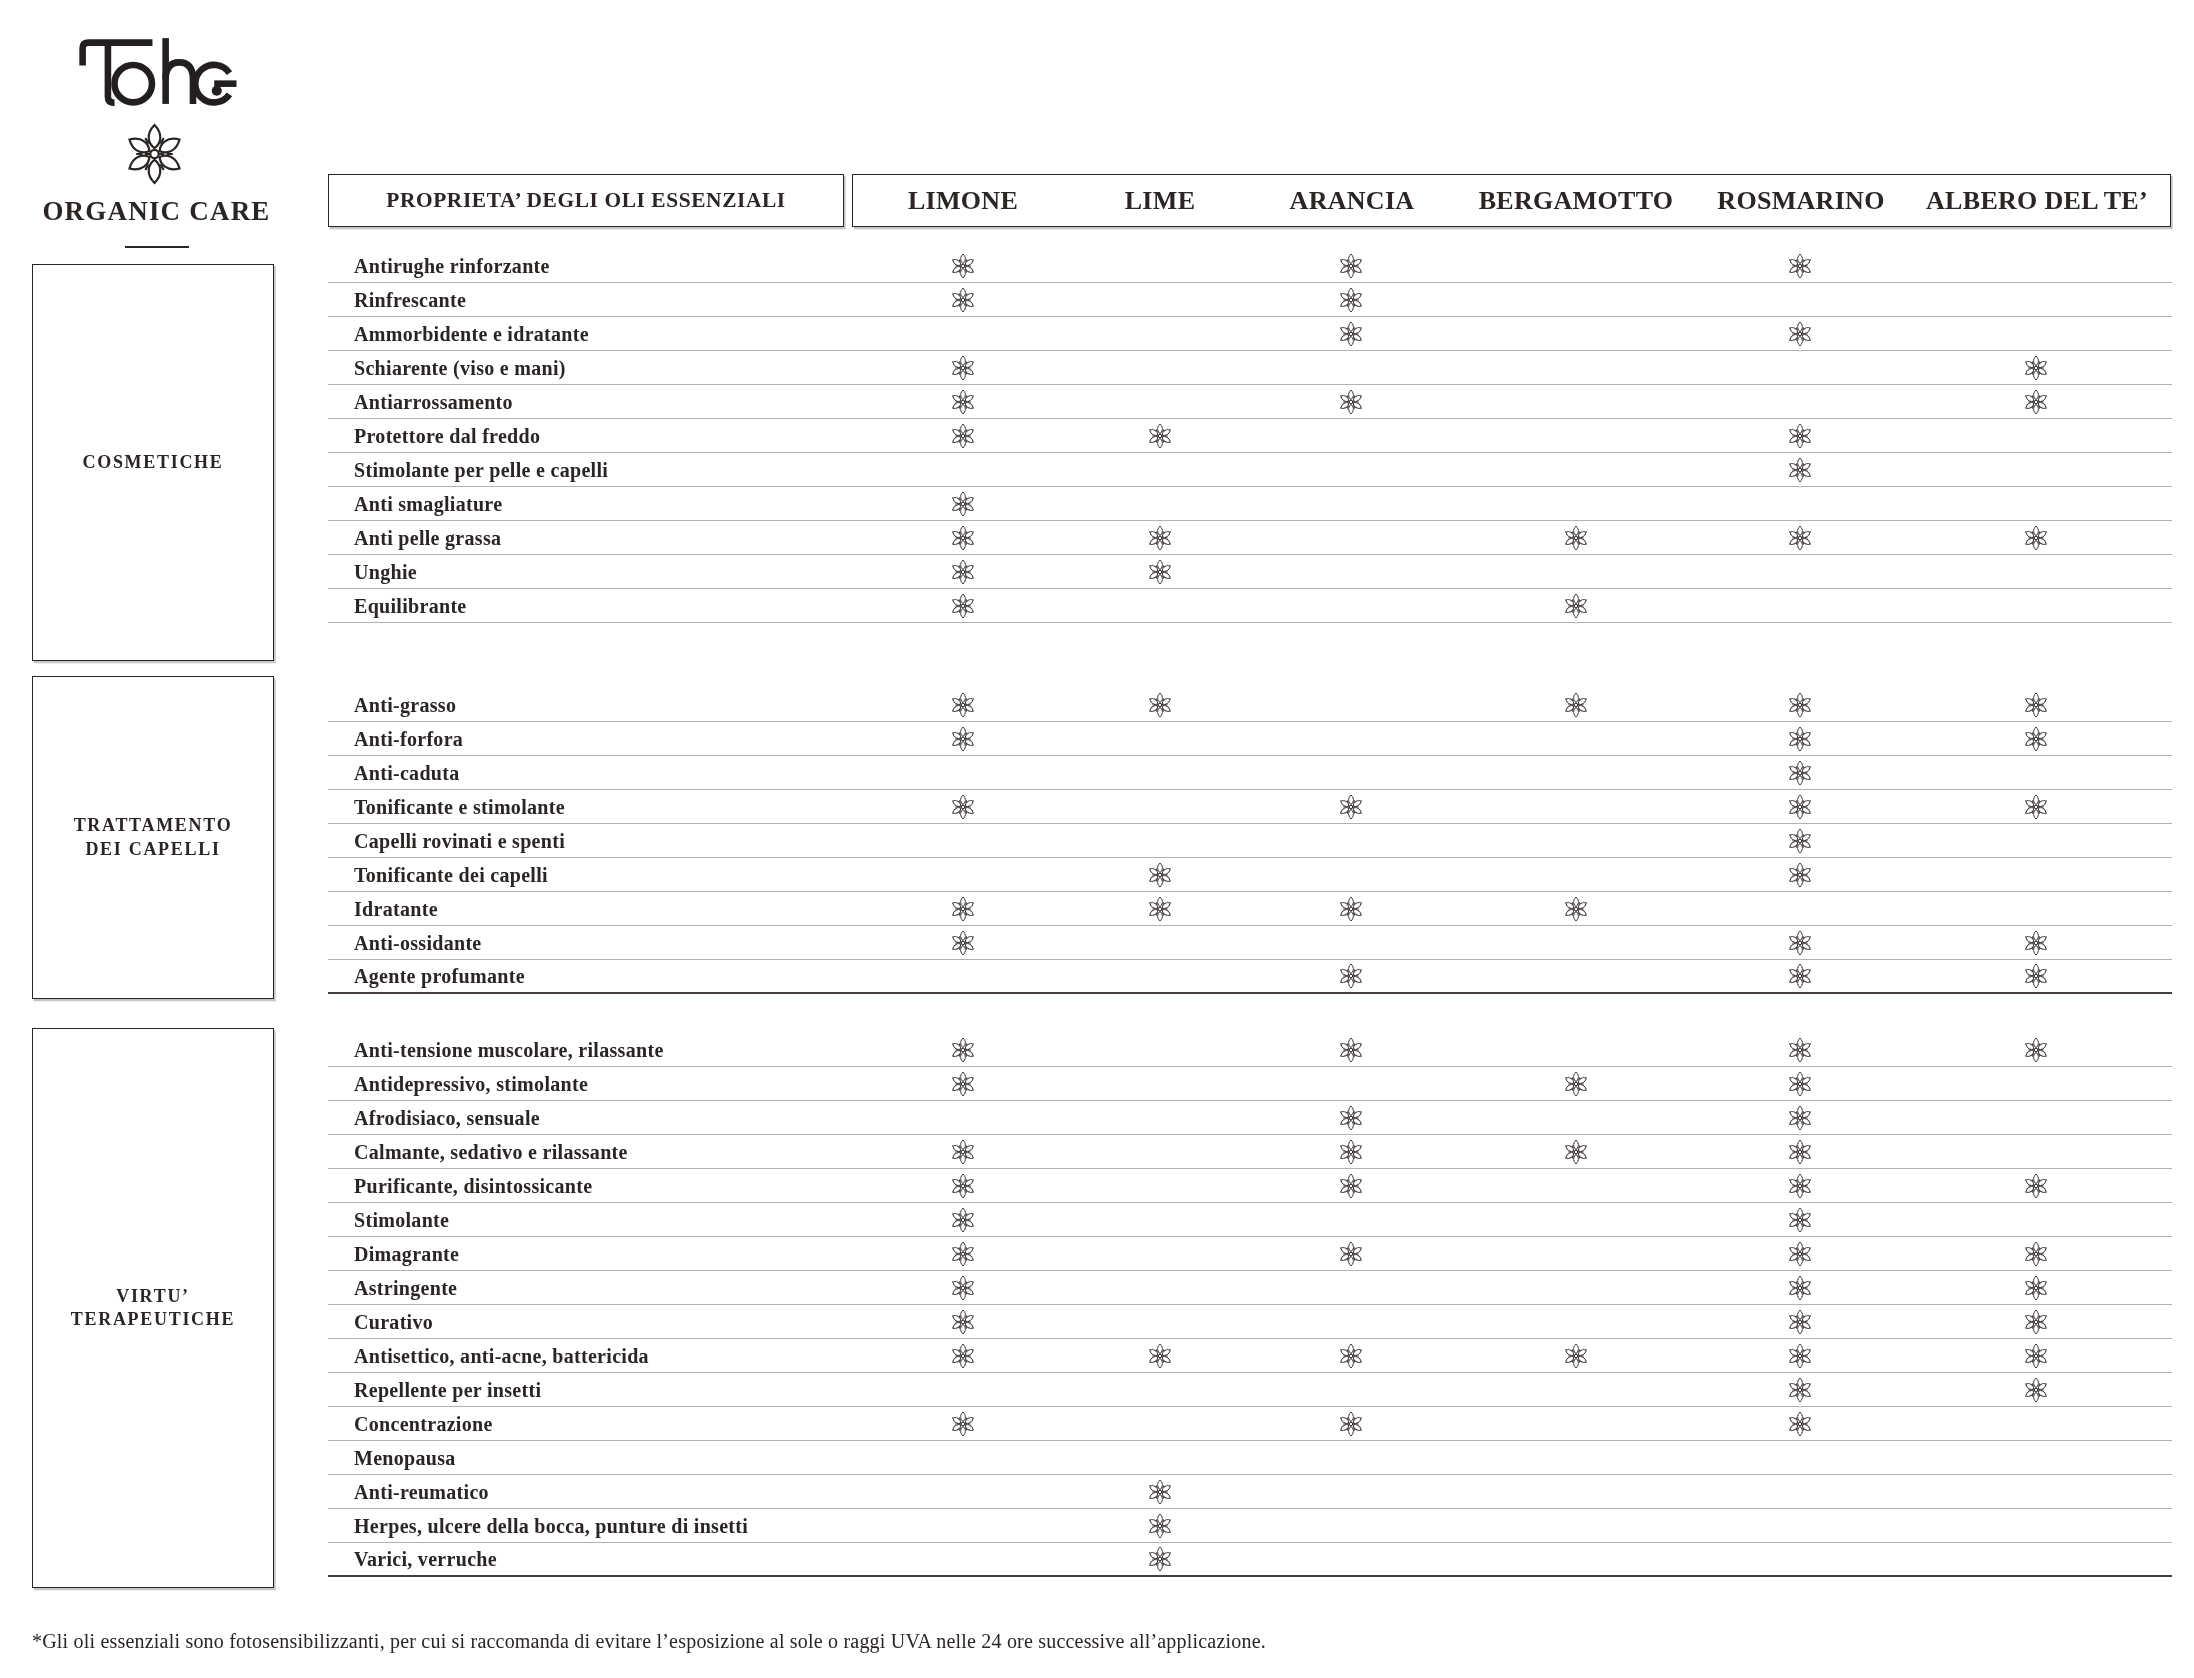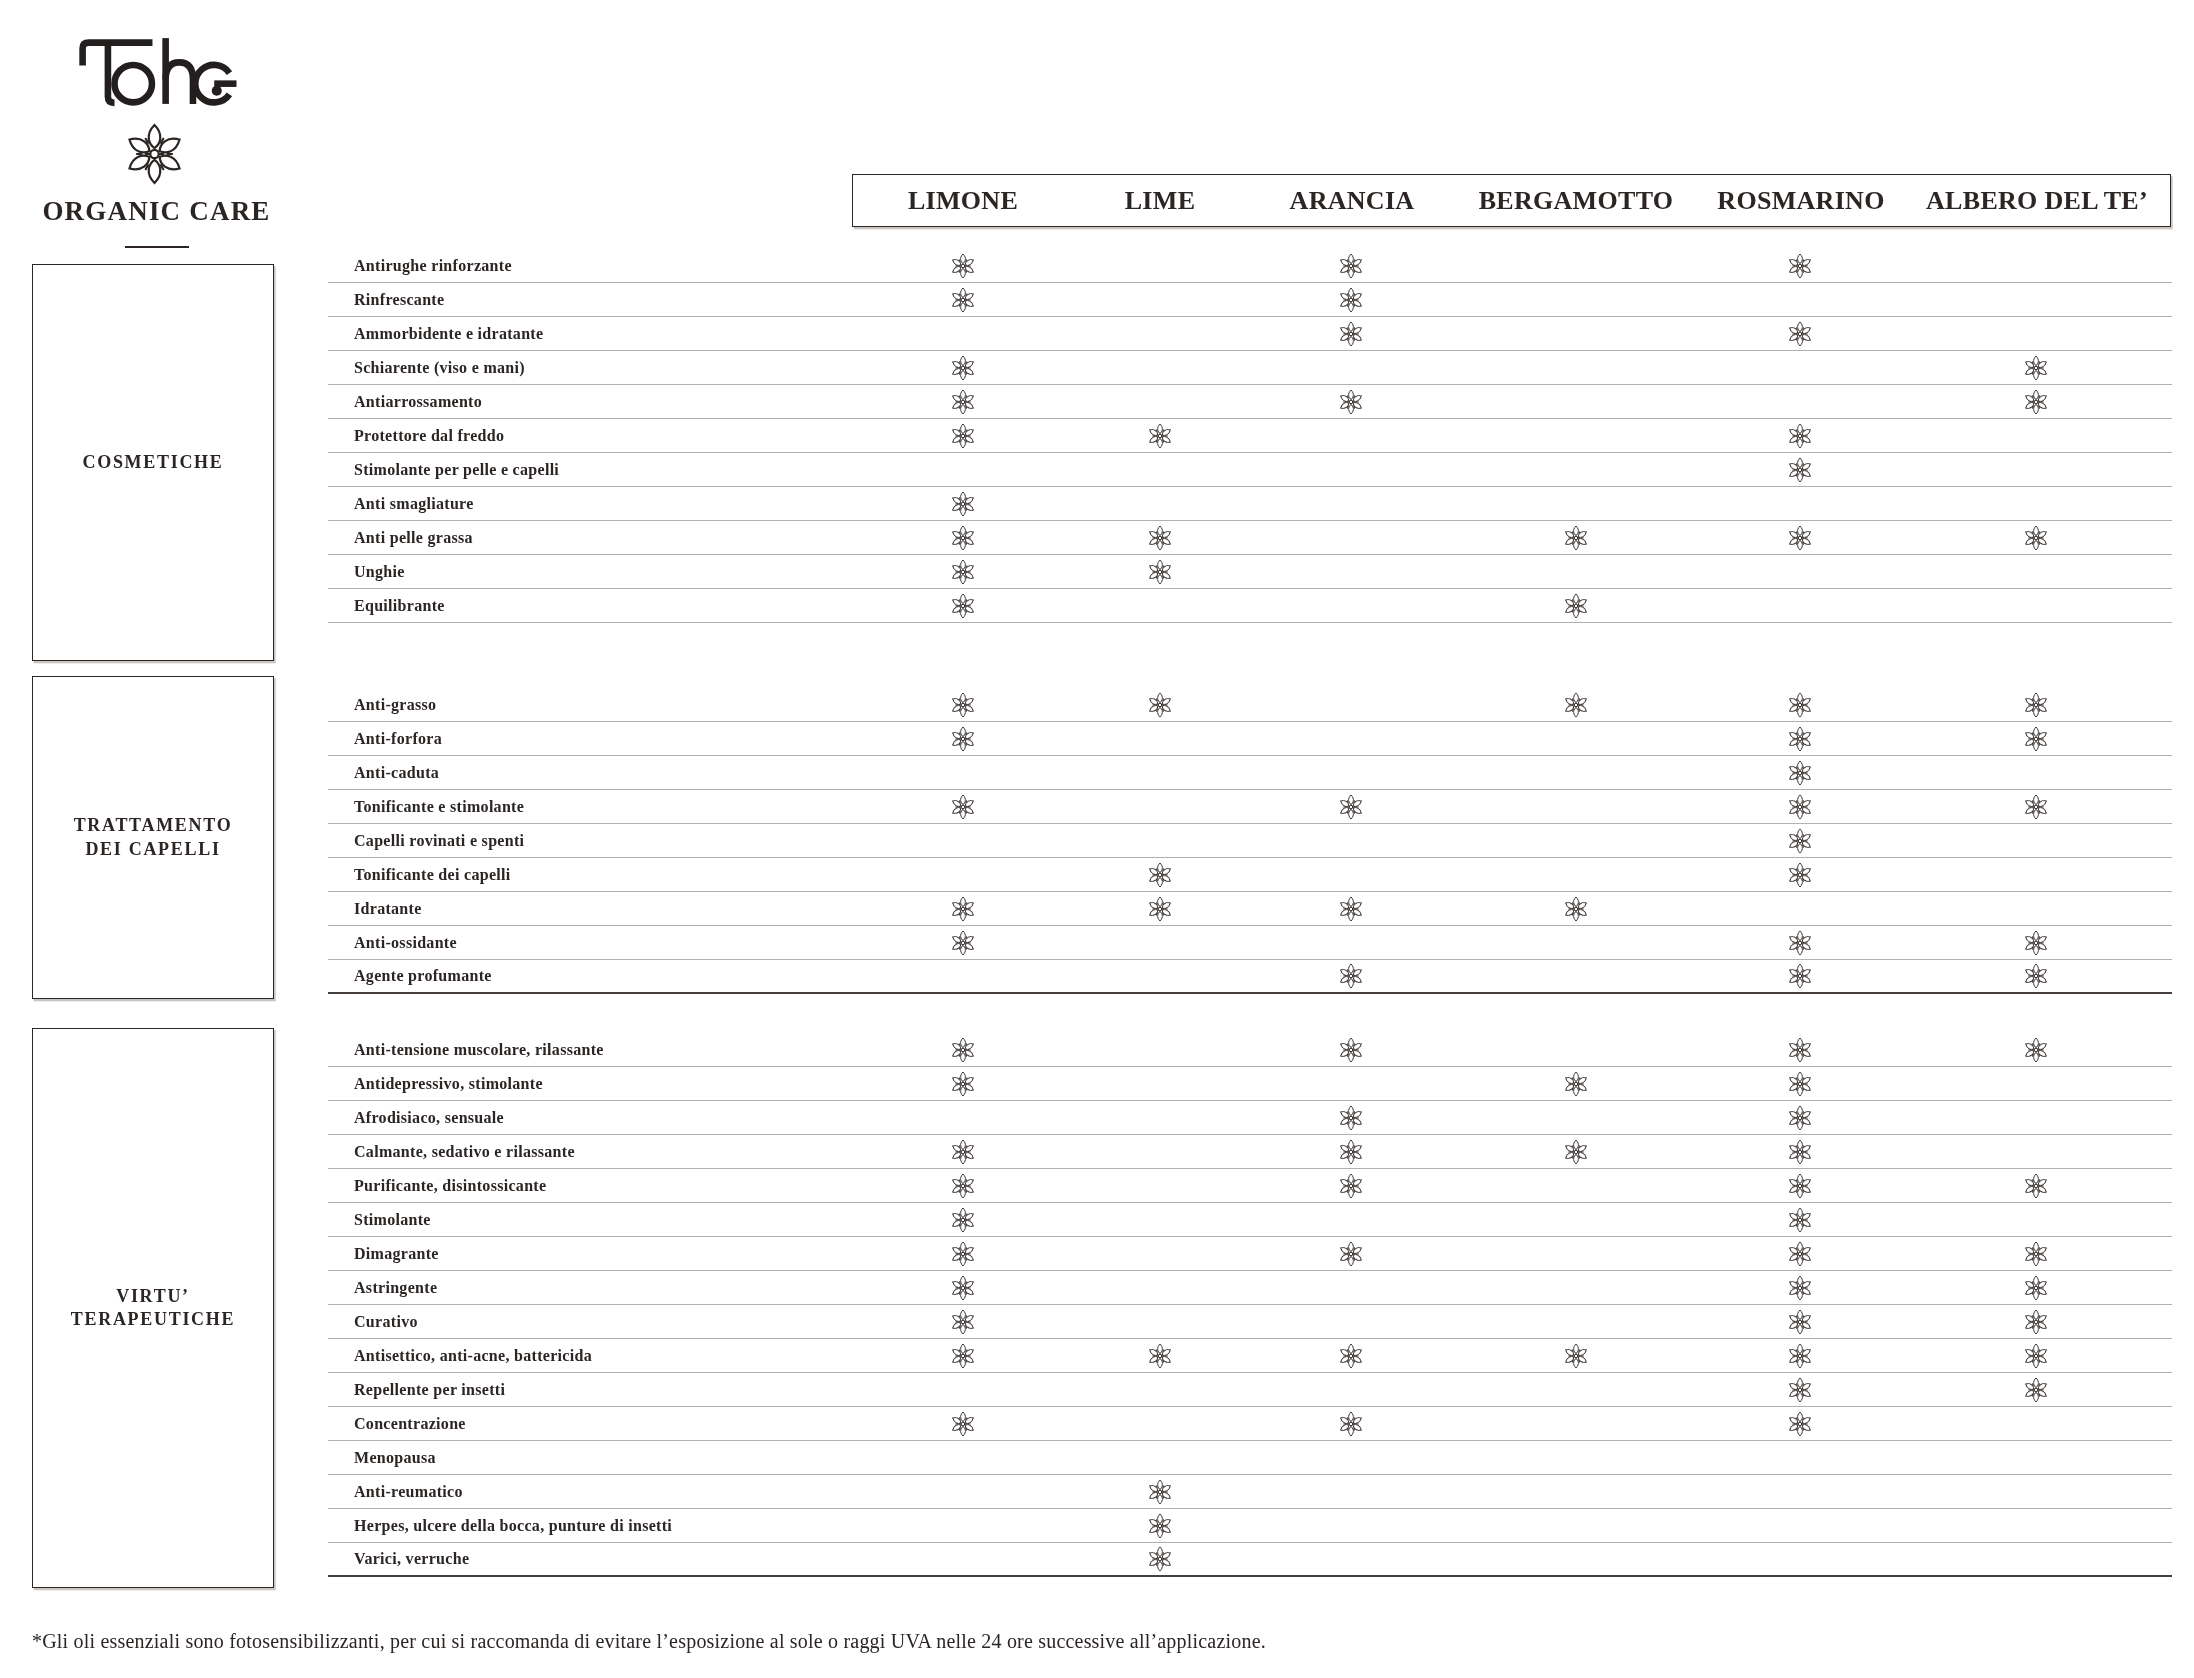--- a/index.html
+++ b/index.html
@@ -30,21 +30,21 @@
   #gbox0{top:264px;height:397px;}
   #gbox1{top:676px;height:323px;}
   #gbox2{top:1018px;height:560px;margin-top:10px;}
 
   
   #rows{position:absolute;left:328px;top:0;width:1844px;height:1679px;}
   .group{position:absolute;left:0;width:100%;}
   .prow{position:relative;width:100%;box-sizing:border-box;border-bottom:1.2px solid #b5b0ad;}
   .prow.lastrow{border-bottom:2.9px solid #453e3a;}
   .plabel{position:absolute;left:26px;top:50%;transform:translateY(-50%);
-          font-weight:700;font-size:16px;letter-spacing:0.3px;white-space:nowrap;text-align:right;}
+          font-weight:700;font-size:20px;letter-spacing:0.3px;white-space:nowrap;text-align:right;}
   .fwrap{position:absolute;top:50%;transform:translate(-50%,-50%);line-height:0;}
   .flower{width:27px;height:27px;display:block;}
 
   
   #footnote{position:absolute;left:32px;top:1630px;font-size:20px;letter-spacing:0.2px;white-space:nowrap;}
 
   .svgdefs{position:absolute;width:0;height:0;overflow:hidden;}
 </style>
 </head>
 <body>
@@ -87,20 +87,23 @@
     <circle cx="277" cy="120" r="10" fill="#231f1e"></circle>
   </svg>
 
   <svg id="brandflower" viewBox="0 0 100 100">
     <use href="#flowerdef"></use>
   </svg>
 
   <div id="brandname">ORGANIC CARE</div>
   <div id="underline"></div>
 
+  <div id="propbox" class="hbox">
+    <span>PROPRIETA’ DEGLI OLI ESSENZIALI</span>
+  </div>
   <div id="oilsbox" class="hbox">
       <span class="oillbl" style="left: 110px;">LIMONE</span>
       <span class="oillbl" style="left: 307px;">LIME</span>
       <span class="oillbl" style="left: 499px;">ARANCIA</span>
       <span class="oillbl" style="left: 723px;">BERGAMOTTO</span>
       <span class="oillbl" style="left: 948px;">ROSMARINO</span>
       <span class="oillbl" style="left: 1184px;">ALBERO DEL TE’</span>
     </div>
 
   <div id="gbox0" class="gbox">

